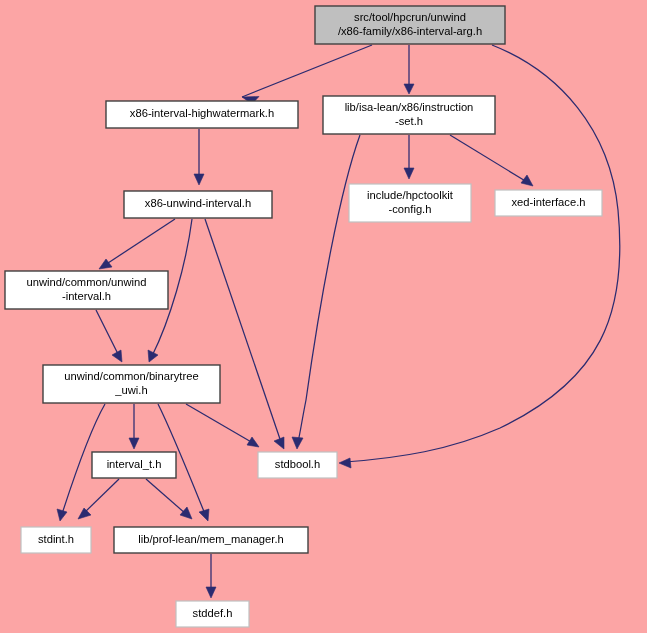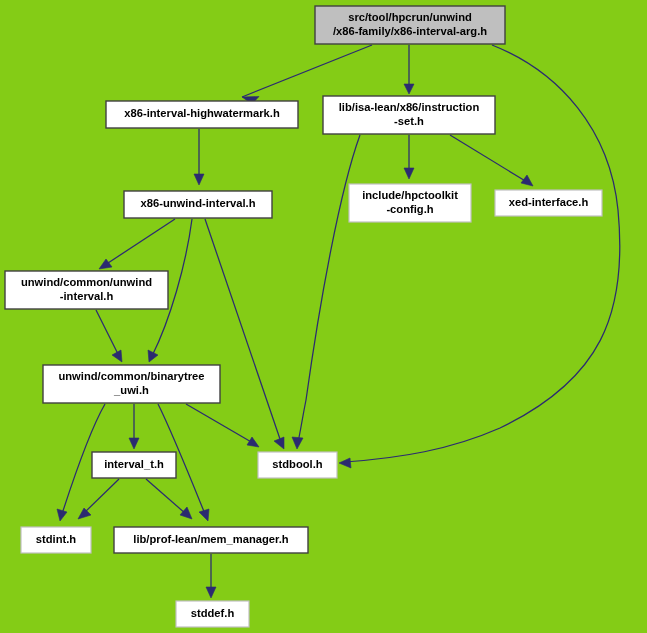--- a/index.html
+++ b/index.html
@@ -8,22 +8,21 @@
     background: #ffffff;
   }
   body {
     font-family: "Liberation Sans", sans-serif;
   }
   #graph-wrap {
     position: relative;
     width: 647px;
     height: 633px;
     overflow: hidden;
-    background: #84cc16;
-    font-weight: bold;
+    background: #fca5a5;
   }
   svg#dep-graph {
     display: block;
     width: 647px;
     height: 633px;
   }
   .node-box {
     stroke-width: 1;
   }
   .node-box.dark {

